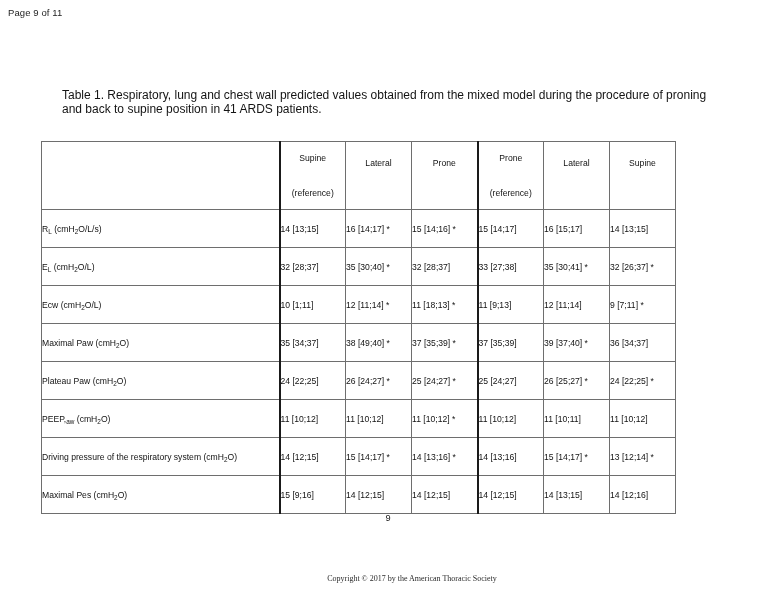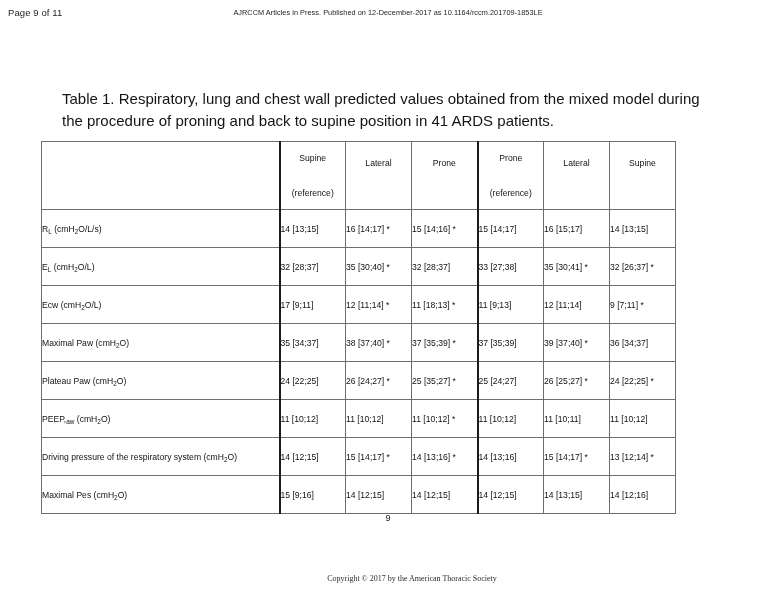--- a/index.html
+++ b/index.html
@@ -44,22 +44,22 @@
     letter-spacing: 0.05px;
     white-space: nowrap;
   }
 
   
   .caption {
     position: absolute;
     left: 62px;
     top: 88px;
     width: 652px;
-    font-size: 15px;
-    line-height: 22px;
+    font-size: 12px;
+    line-height: 14px;
     color: #141414;
     text-align: left;
   }
 
   
   .table-wrap {
     position: absolute;
     left: 41px;
     top: 141px;
     width: 634px;
@@ -137,21 +137,20 @@
     color: #2a2a2a;
     font-family: "Liberation Serif", serif;
     margin-left: 24px;
   }
 </style>
 </head>
 <body>
 
 <div class="running-head">
   <div class="page-marker">Page 9 of 11</div>
-  <div class="press-line">AJRCCM Articles in Press. Published on 12-December-2017 as 10.1164/rccm.201709-1853LE</div>
 </div>
 
 <div class="caption">Table 1. Respiratory, lung and chest wall predicted values obtained from the mixed model during the procedure of proning and back to supine position in 41 ARDS patients.</div>
 
 <div class="table-wrap">
   <table class="data">
     <colgroup>
       <col class="col-label">
       <col class="col-val">
         <col class="col-val">
@@ -203,41 +202,41 @@
           <td class="label-cell"><span>E</span><sub>L</sub><span> (cmH<sub>2</sub>O/L)</span></td>
           <td class="val-cell sep-left">32 [28;37]</td>
           <td class="val-cell">35 [30;40] *</td>
           <td class="val-cell">32 [28;37]</td>
           <td class="val-cell sep-left">33 [27;38]</td>
           <td class="val-cell">35 [30;41] *</td>
           <td class="val-cell">32 [26;37] *</td>
         </tr>
         <tr>
           <td class="label-cell"><span>Ecw</span><span> (cmH<sub>2</sub>O/L)</span></td>
-          <td class="val-cell sep-left">17 [9;11]</td>
+          <td class="val-cell sep-left">10 [1;11]</td>
           <td class="val-cell">12 [11;14] *</td>
           <td class="val-cell">11 [18;13] *</td>
           <td class="val-cell sep-left">11 [9;13]</td>
           <td class="val-cell">12 [11;14]</td>
           <td class="val-cell">9 [7;11] *</td>
         </tr>
         <tr>
           <td class="label-cell"><span>Maximal Paw (cmH<sub>2</sub>O)</span></td>
           <td class="val-cell sep-left">35 [34;37]</td>
-          <td class="val-cell">38 [37;40] *</td>
+          <td class="val-cell">38 [49;40] *</td>
           <td class="val-cell">37 [35;39] *</td>
           <td class="val-cell sep-left">37 [35;39]</td>
           <td class="val-cell">39 [37;40] *</td>
           <td class="val-cell">36 [34;37]</td>
         </tr>
         <tr>
           <td class="label-cell"><span>Plateau Paw (cmH<sub>2</sub>O)</span></td>
           <td class="val-cell sep-left">24 [22;25]</td>
           <td class="val-cell">26 [24;27] *</td>
-          <td class="val-cell">25 [35;27] *</td>
+          <td class="val-cell">25 [24;27] *</td>
           <td class="val-cell sep-left">25 [24;27]</td>
           <td class="val-cell">26 [25;27] *</td>
           <td class="val-cell">24 [22;25] *</td>
         </tr>
         <tr>
           <td class="label-cell"><span>PEEP,</span><sub>aw</sub><span> (cmH<sub>2</sub>O)</span></td>
           <td class="val-cell sep-left">11 [10;12]</td>
           <td class="val-cell">11 [10;12]</td>
           <td class="val-cell">11 [10;12] *</td>
           <td class="val-cell sep-left">11 [10;12]</td>

